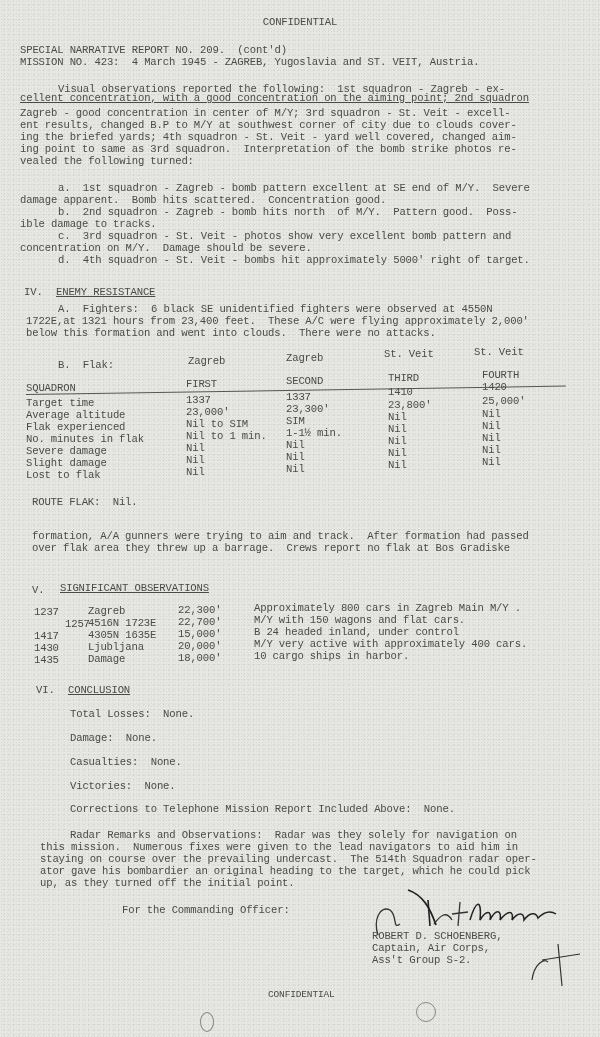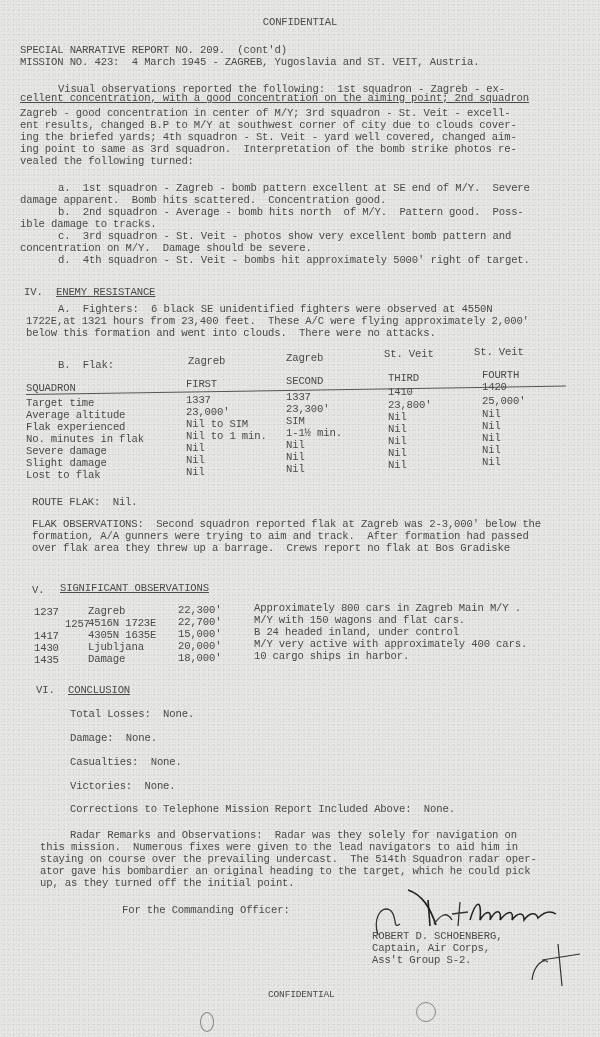--- a/index.html
+++ b/index.html
@@ -38,21 +38,21 @@
     <div class="t" style="left:20px; top:107px;">Zagreb - good concentration in center of M/Y; 3rd squadron - St. Veit - excell-</div>
     <div class="t" style="left:20px; top:119px;">ent results, changed B.P to M/Y at southwest corner of city due to clouds cover-</div>
     <div class="t" style="left:20px; top:131px;">ing the briefed yards; 4th squadron - St. Veit - yard well covered, changed aim-</div>
     <div class="t" style="left:20px; top:143px;">ing point to same as 3rd squadron.  Interpretation of the bomb strike photos re-</div>
     <div class="t" style="left:20px; top:155px;">vealed the following turned:</div>
   </div>
 
   <div>
     <div class="t" style="left:58px; top:182px;">a.  1st squadron - Zagreb - bomb pattern excellent at SE end of M/Y.  Severe</div>
     <div class="t" style="left:20px; top:194px;">damage apparent.  Bomb hits scattered.  Concentration good.</div>
-    <div class="t" style="left:58px; top:206px;">b.  2nd squadron - Average - bomb hits north  of M/Y.  Pattern good.  Poss-</div>
+    <div class="t" style="left:58px; top:206px;">b.  2nd squadron - Zagreb - bomb hits north  of M/Y.  Pattern good.  Poss-</div>
     <div class="t" style="left:20px; top:218px;">ible damage to tracks.</div>
     <div class="t" style="left:58px; top:230px;">c.  3rd squadron - St. Veit - photos show very excellent bomb pattern and</div>
     <div class="t" style="left:20px; top:242px;">concentration on M/Y.  Damage should be severe.</div>
     <div class="t" style="left:58px; top:254px;">d.  4th squadron - St. Veit - bombs hit approximately 5000' right of target.</div>
   </div>
 
   <div class="t" style="left:24px; top:286px;">IV.</div>
   <div class="t ul" style="left:56px; top:286px;">ENEMY RESISTANCE</div>
 
   <div class="t" style="left:58px; top:303px;">A.  Fighters:  6 black SE unidentified fighters were observed at 4550N</div>
@@ -111,21 +111,20 @@
 
     <div class="t" style="left:26px; top:469px;">Lost to flak</div>
     <div class="t" style="left:186px; top:466px;">Nil</div>
     <div class="t" style="left:286px; top:463px;">Nil</div>
     <div class="t" style="left:388px; top:459px;">Nil</div>
     <div class="t" style="left:482px; top:456px;">Nil</div>
   </div>
 
   <div class="t" style="left:32px; top:496px;">ROUTE FLAK:  Nil.</div>
 
-  <div class="t" style="left:32px; top:518px;">FLAK OBSERVATIONS:  Second squadron reported flak at Zagreb was 2-3,000' below the</div>
   <div class="t" style="left:32px; top:530px;">formation, A/A gunners were trying to aim and track.  After formation had passed</div>
   <div class="t" style="left:32px; top:542px;">over flak area they threw up a barrage.  Crews report no flak at Bos Gradiske</div>
 
   <div class="t" style="left:32px; top:584px;">V.</div>
   <div class="t ul" style="left:60px; top:582px;">SIGNIFICANT OBSERVATIONS</div>
 
   <div>
     <div class="t" style="left:34px; top:606px;">1237</div>
     <div class="t" style="left:88px; top:605px;">Zagreb</div>
     <div class="t" style="left:178px; top:604px;">22,300'</div>

